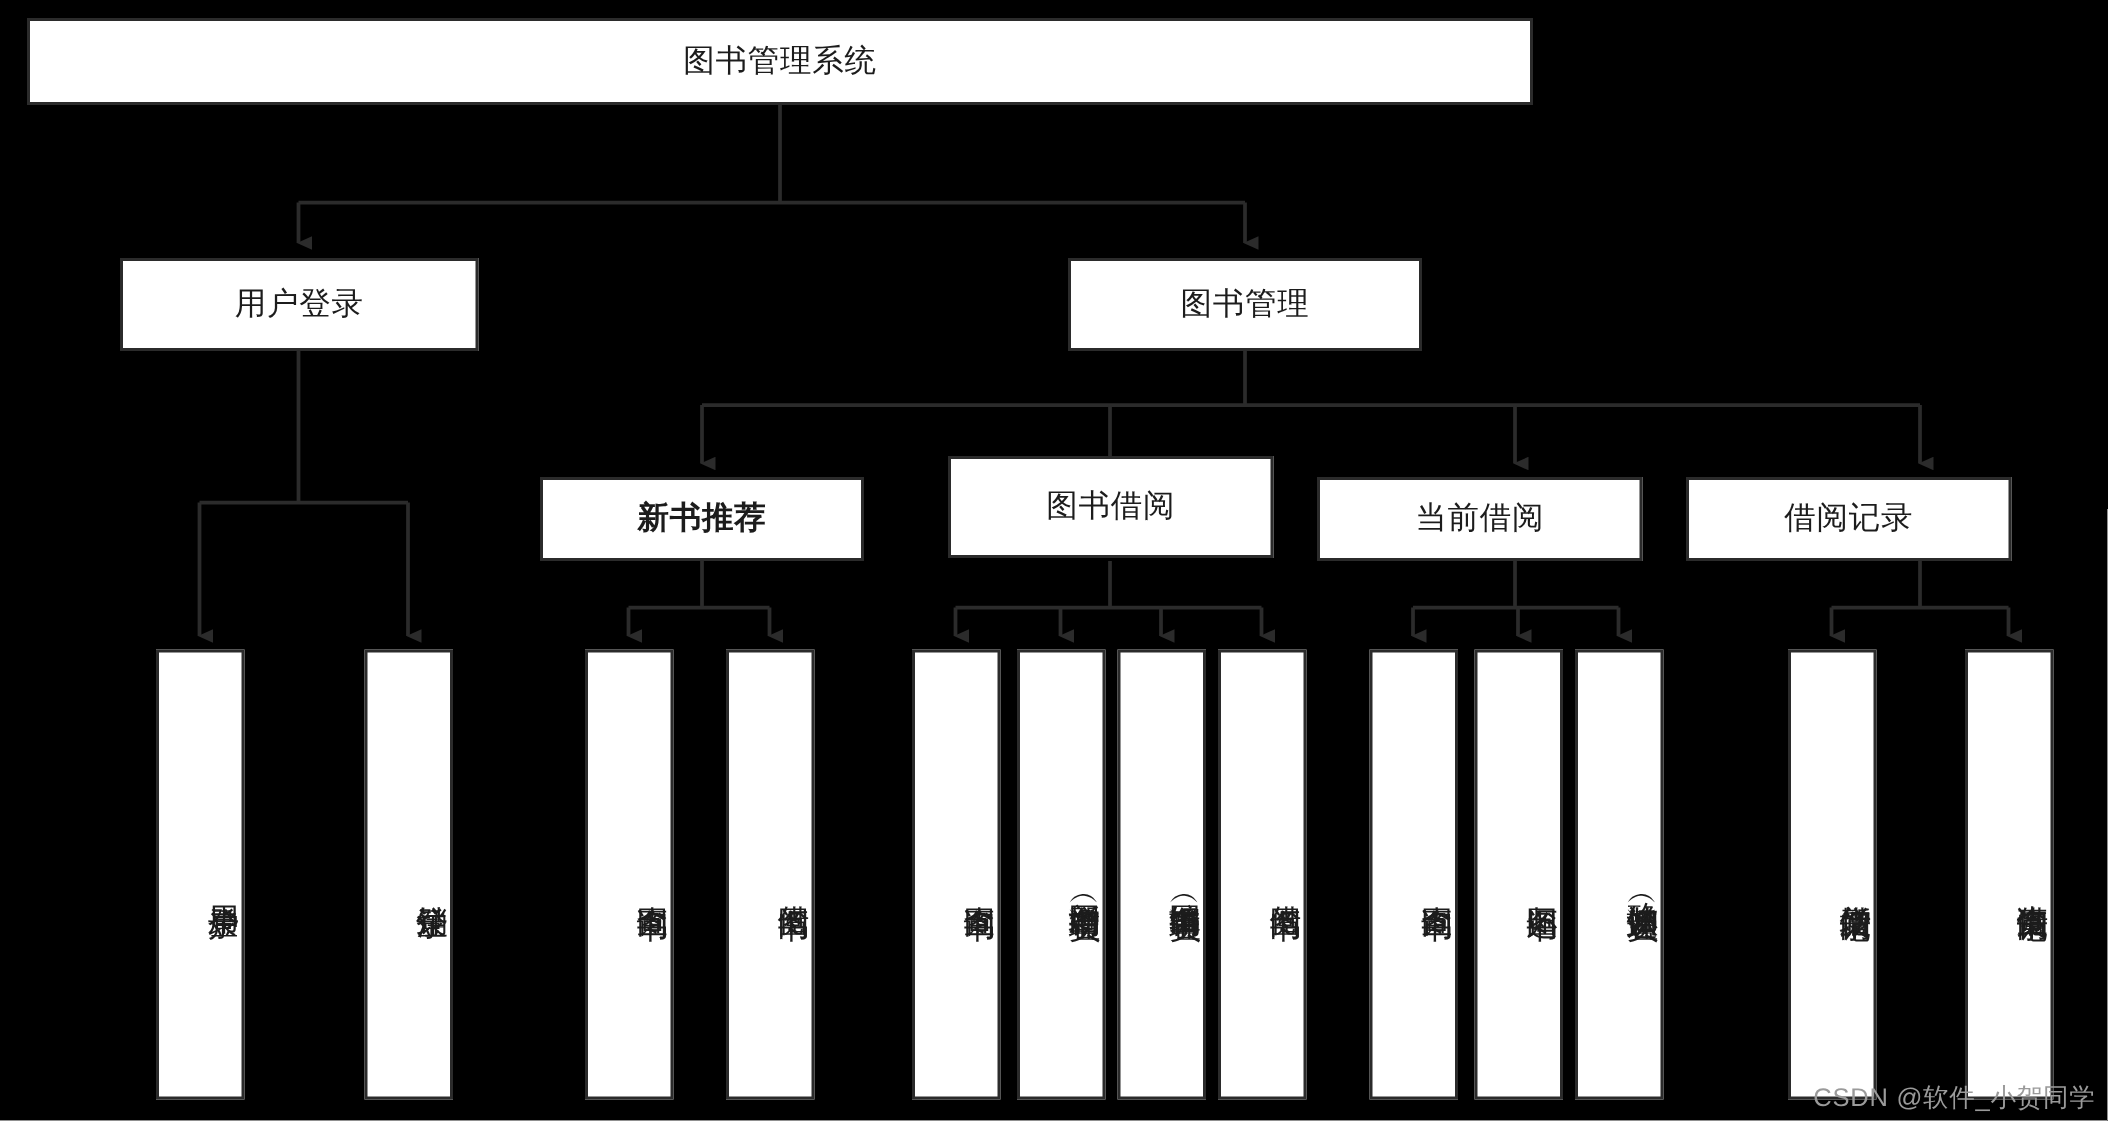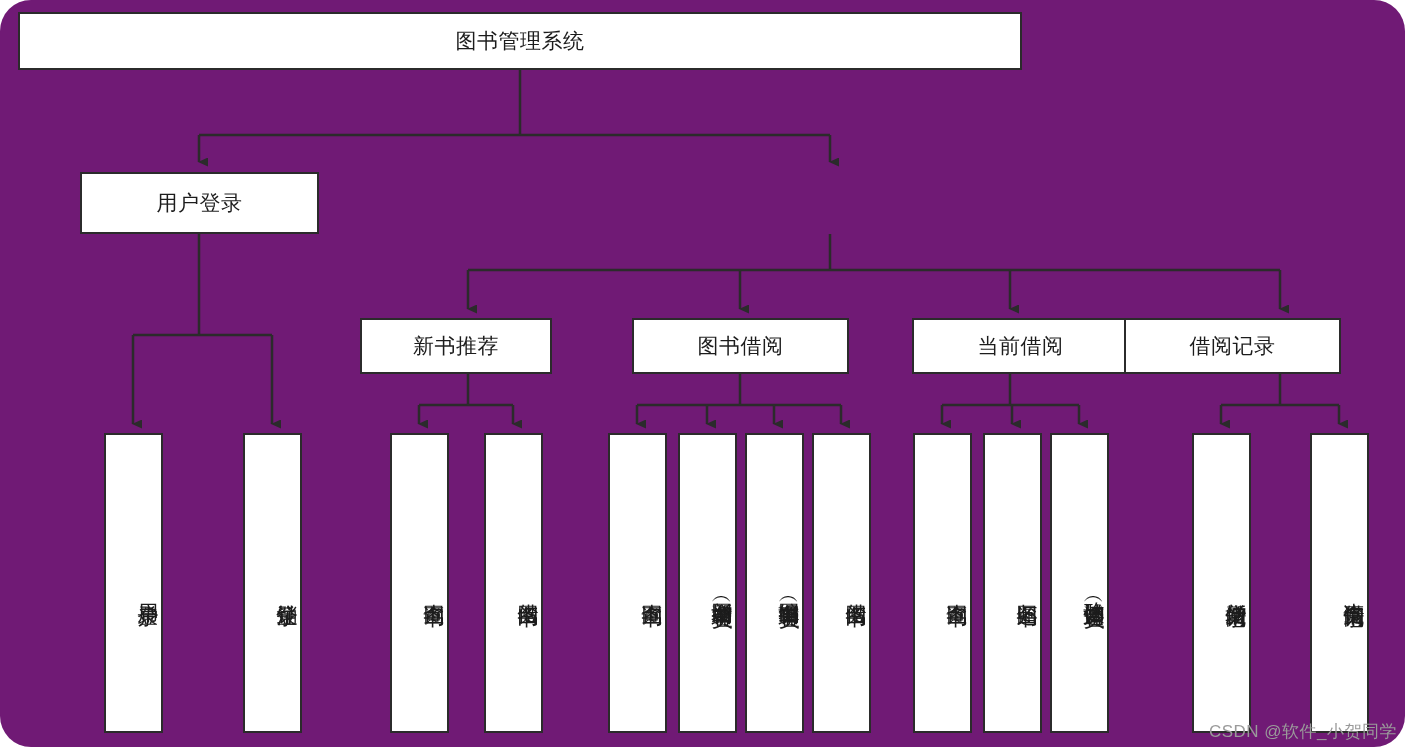--- a/index.html
+++ b/index.html
@@ -8,23 +8,22 @@
     padding: 0;
     background: #ffffff;
   }
   body {
     font-family: "Liberation Sans", "DejaVu Sans", sans-serif;
   }
   #diagram-root {
     position: relative;
     width: 1405px;
     height: 747px;
-    background: #701a75;
+    background: #000000;
     overflow: hidden;
-    border-radius: 31px;
   }
   #edge-layer {
     position: absolute;
     left: 0;
     top: 0;
     width: 1405px;
     height: 747px;
     pointer-events: none;
   }
   .node {
@@ -127,28 +126,31 @@
     </g>
   </svg>
 
   <div class="node node-h" style="left:18px; top:12px; width:1004px; height:58px;">
     <span>图书管理系统</span>
   </div>
 
   <div class="node node-h" style="left:80px; top:172px; width:239px; height:62px;">
     <span>用户登录</span>
   </div>
-
-  <div class="node node-h" style="left:360px; top:318px; width:192px; height:56px;">
+  <div class="node node-h" style="left:712px; top:172px; width:236px; height:62px;">
+    <span>图书管理</span>
+  </div>
+
+  <div class="node node-h" style="left:360px; top:318px; width:216px; height:56px;font-weight:bold;">
     <span>新书推荐</span>
   </div>
-  <div class="node node-h" style="left:632px; top:318px; width:217px; height:56px;">
+  <div class="node node-h" style="left:632px; top:304px; width:217px; height:68px;">
     <span>图书借阅</span>
   </div>
-  <div class="node node-h" style="left:912px; top:318px; width:217px; height:56px;">
+  <div class="node node-h" style="left:878px; top:318px; width:217px; height:56px;">
     <span>当前借阅</span>
   </div>
   <div class="node node-h" style="left:1124px; top:318px; width:217px; height:56px;">
     <span>借阅记录</span>
   </div>
 
   <div class="node node-v" style="left:104px; top:433px; width:59px; height:300px;">
     <span class="vtext">用户登录</span>
   </div>
   <div class="node node-v" style="left:243px; top:433px; width:59px; height:300px;">

